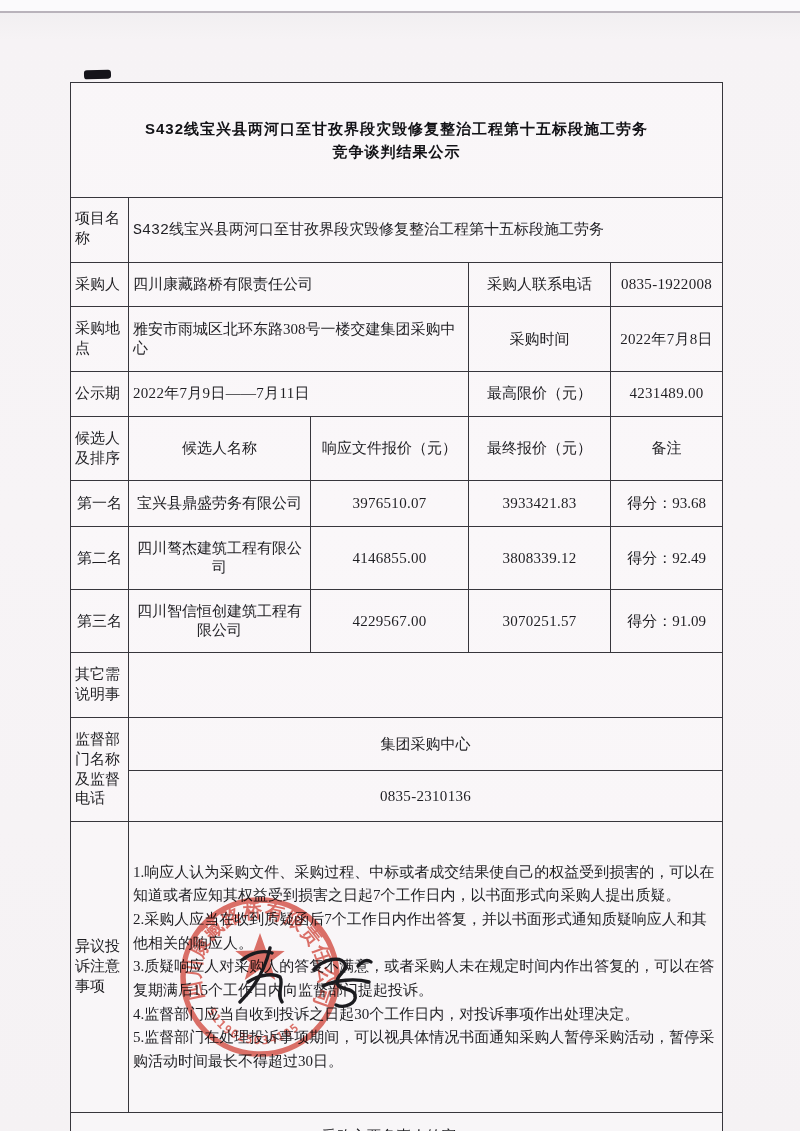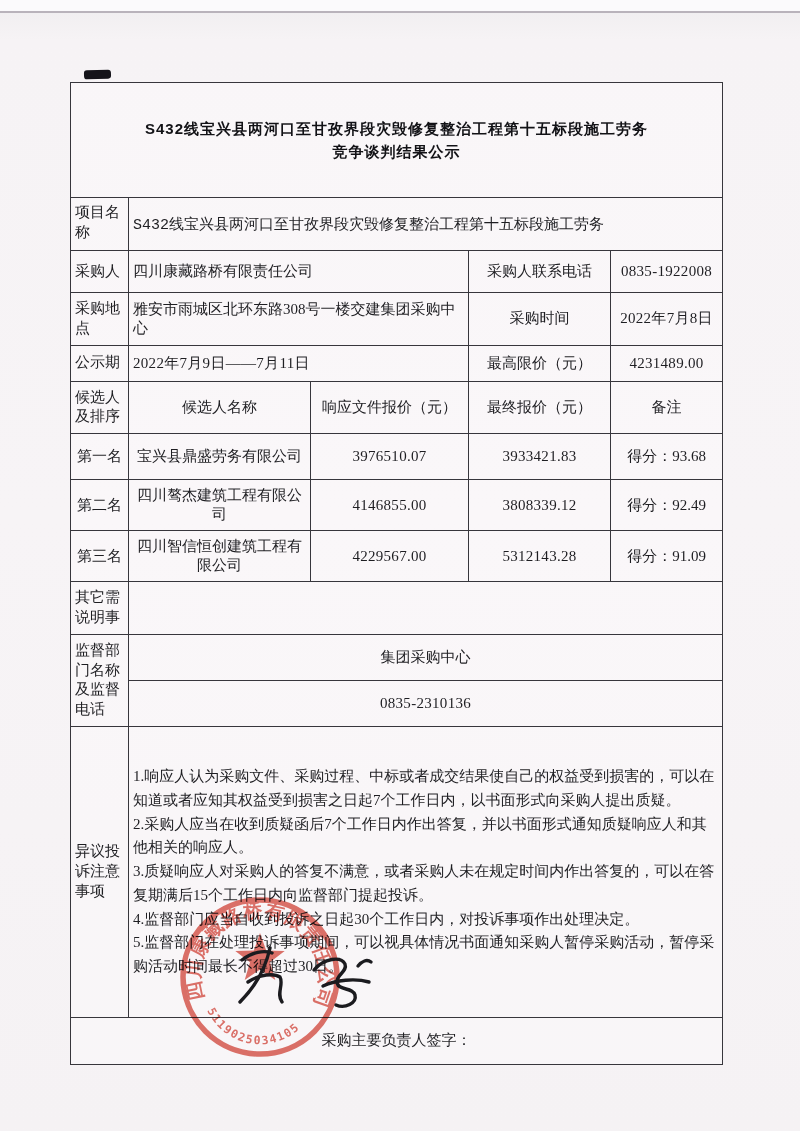--- a/index.html
+++ b/index.html
@@ -6,21 +6,21 @@
   body{width:800px;height:1131px;background:#eceaec;font-family:"Liberation Serif","DejaVu Serif",serif;}
   .page{position:relative;width:800px;height:1131px;overflow:hidden;
         background:linear-gradient(180deg,#efedef 0px,#f6f3f5 40px,#f7f4f6 520px,#f5f2f4 1131px);}
   .scan-top{position:absolute;left:0;top:0;width:800px;height:11px;background:#fbfafc;
         border-bottom:2px solid #b9b3bb;}
   .scan-smudge{position:absolute;left:84px;top:70px;width:27px;height:9px;background:#15141a;
         border-radius:3px;transform:rotate(-2deg);}
   .doc-table{position:absolute;left:70px;top:82px;width:652px;border-collapse:collapse;
         table-layout:fixed;color:#1e1e22;}
   .doc-table td{border:1.6px solid #37363c;vertical-align:middle;font-size:15px;
-        padding:6px 4px;background:rgba(252,250,252,0.45);word-break:break-all;}
+        padding:12px 4px;background:rgba(252,250,252,0.45);word-break:break-all;}
   .r-title{height:115px;}
   .r1{height:53px;font-family:Liberation Mono, monospace;} .r2{height:42px;} .r3{height:39px;} .r4{height:36px;}
   .r5{height:44px;} .r6{height:46px;} .r7{height:48px;} .r8{height:45px;}
   .r9{height:34px;} .r10{height:39px;} .r11{height:39px;}
   .r12{height:291px;} .r13{height:47px;}
   .title-cell{text-align:center;font-family:"Liberation Sans","DejaVu Sans",sans-serif;
         font-weight:bold;font-size:21.5px;line-height:1.55;letter-spacing:1px;color:#121216;
         white-space:pre-line;}
   .lbl{line-height:1.32;padding:2px 3px;}
   .ctr{text-align:center;}
@@ -92,21 +92,21 @@
       <td class="ctr">第二名</td>
       <td class="ctr">四川骜杰建筑工程有限公司</td>
       <td class="ctr num">4146855.00</td>
       <td class="ctr num">3808339.12</td>
       <td class="ctr">得分：92.49</td>
     </tr>
     <tr class="r8">
       <td class="ctr">第三名</td>
       <td class="ctr">四川智信恒创建筑工程有限公司</td>
       <td class="ctr num">4229567.00</td>
-      <td class="ctr num">5312143.28</td>
+      <td class="ctr num">3070251.57</td>
       <td class="ctr">得分：91.09</td>
     </tr>
     <tr class="r9">
       <td class="lbl">其它需说明事</td>
       <td colspan="4"></td>
     </tr>
     <tr class="r10">
       <td class="lbl" rowspan="2">监督部门名称及监督电话</td>
       <td colspan="4" class="ctr">集团采购中心</td>
     </tr>

